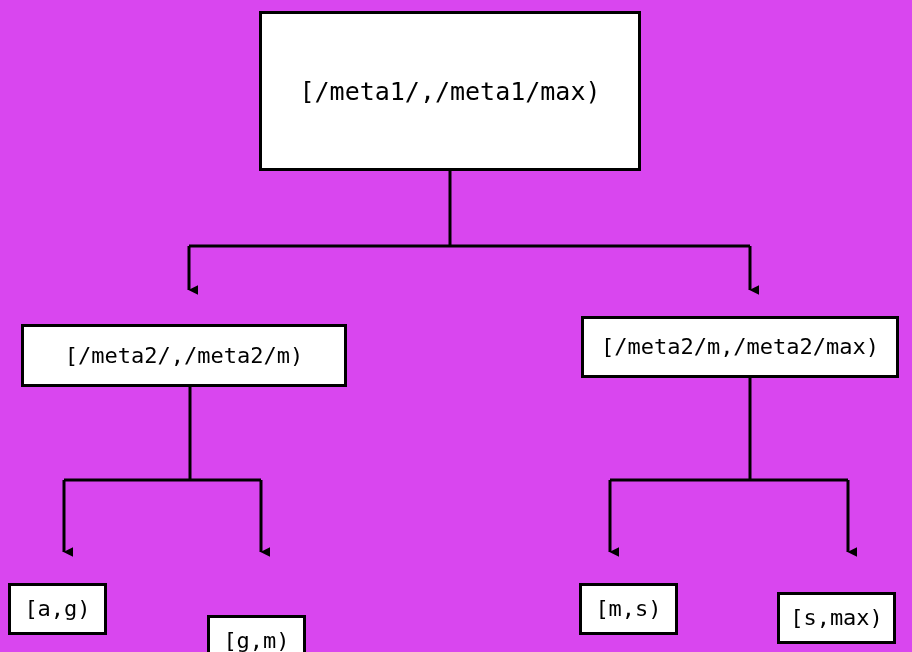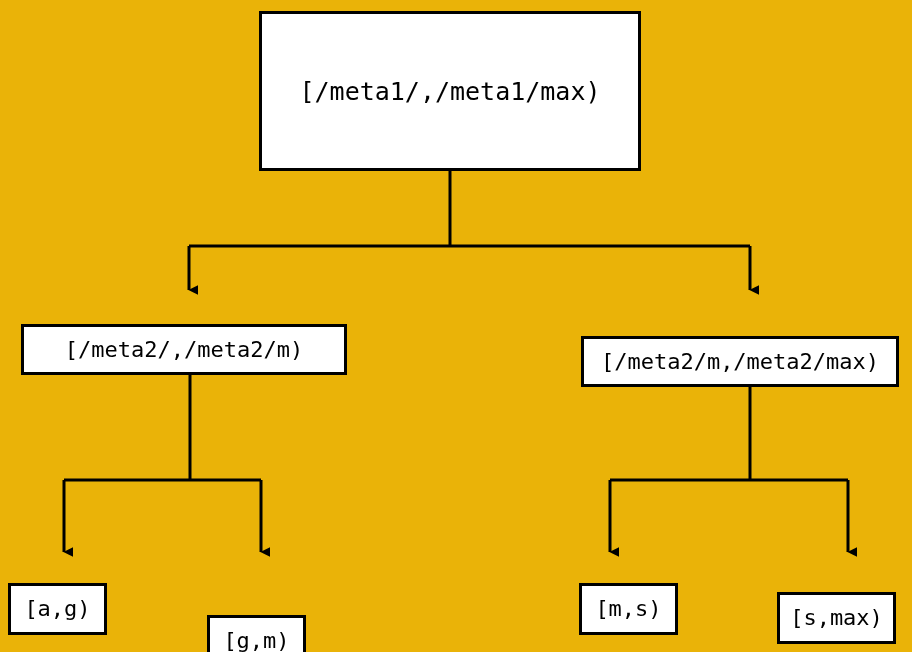--- a/index.html
+++ b/index.html
@@ -8,21 +8,21 @@
     padding: 0;
     background: #ffffff;
   }
   body {
     font-family: "DejaVu Sans Mono", monospace;
   }
   #diagram-root {
     position: relative;
     width: 912px;
     height: 652px;
-    background: #eab308;
+    background: #d946ef;
     overflow: hidden;
   }
   #tree-svg {
     position: absolute;
     left: 0;
     top: 0;
     width: 912px;
     height: 652px;
   }
   .tree-node {
@@ -51,27 +51,27 @@
     top: 11px;
     width: 382px;
     height: 160px;
   }
   #node-root .node-label { font-size: 25px; }
   
   #node-mid-left {
     left: 21px;
     top: 324px;
     width: 326px;
-    height: 51px;
+    height: 63px;
   }
   #node-mid-right {
     left: 581px;
-    top: 336px;
+    top: 316px;
     width: 318px;
-    height: 51px;
+    height: 62px;
   }
   #node-mid-left .node-label,
   #node-mid-right .node-label { font-size: 22px; }
   
   .leaf-node {
     top: 583px;
     height: 52px;
   }
   #node-leaf-ag   { left: 8px;   width: 99px; }
   #node-leaf-gm   { left: 207px; width: 99px; margin-top: 32px; }

